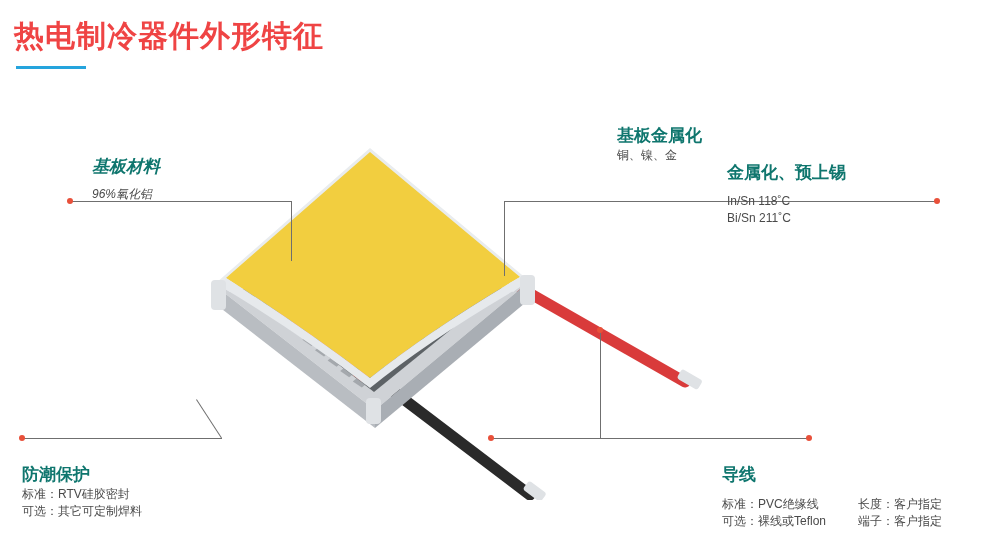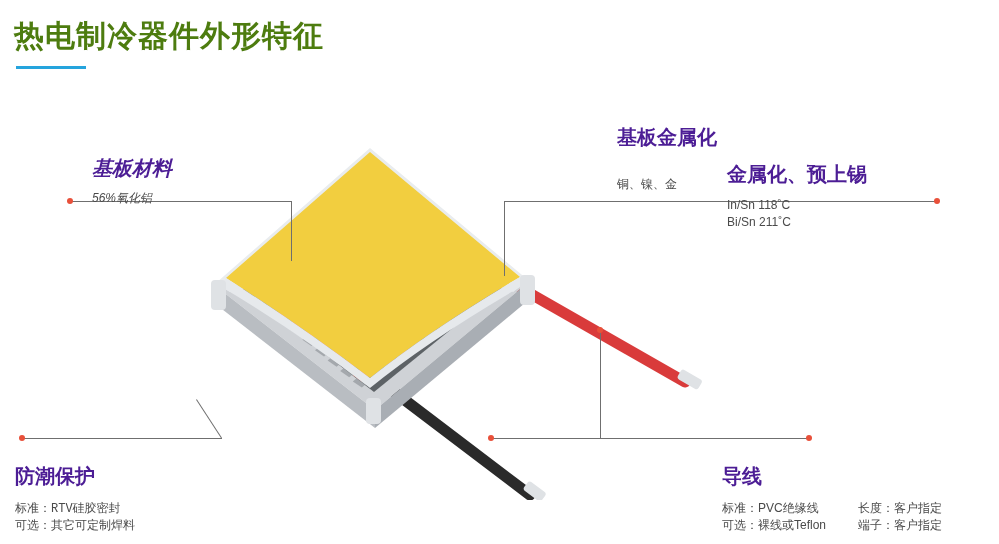--- a/index.html
+++ b/index.html
@@ -8,31 +8,31 @@
     background:#ffffff;
     font-family:"Liberation Sans","DejaVu Sans",sans-serif;
     position:relative;overflow:hidden;
     color:#3b3b3b;
   }
   .page{position:absolute;inset:0;}
 
   
   .title{
     position:absolute;left:14px;top:16px;
-    font-size:30px;font-weight:bold;color:#4d7c0f;
+    font-size:30px;font-weight:bold;color:#ef4444;
     letter-spacing:1px;
   }
   .title-rule{
     position:absolute;left:16px;top:66px;width:70px;height:3px;
     background:#25a4dd;
   }
 
   
   .lbl-head{
-    font-size:20px;font-weight:bold;color:#4c1d95;white-space:nowrap;
+    font-size:17px;font-weight:bold;color:#0f766e;white-space:nowrap;
   }
   .lbl-sub{
     font-size:12px;color:#4a4a4a;white-space:nowrap;
   }
   .lbl{position:absolute;}
 
   
   .line{position:absolute;background:#6f6f6f;}
   .hline{height:1px;}
   .vline{width:1px;}
@@ -304,41 +304,41 @@
   <div class="dot" style="left:597px;top:327px;"></div>
   <div class="dot" style="left:806px;top:435px;"></div>
 
   <div class="line hline" style="left:22px;top:438px;width:200px;"></div>
   <div class="line" style="left:221px;top:392px;width:1px;height:46px;transform:rotate(-33deg);transform-origin:bottom;"></div>
   <div class="dot" style="left:19px;top:435px;"></div>
   <div class="dot" style="left:488px;top:435px;"></div>
 
   <div class="lbl" style="left:92px;top:155px;font-style:italic;">
     <div class="lbl-head">基板材料</div>
-    <div class="lbl-sub" style="margin-top:8px;">56%氧化铝</div>
+    <div class="lbl-sub" style="margin-top:8px;">96%氧化铝</div>
   </div>
 
   <div class="lbl" style="left:617px;top:124px;">
     <div class="lbl-head">基板金属化</div>
-    <div class="lbl-sub" style="margin-top:25px;">铜、镍、金</div>
+    <div class="lbl-sub" style="margin-top:0;">铜、镍、金</div>
   </div>
 
   <div class="lbl" style="left:727px;top:124px;margin-top:37px;">
     <div class="lbl-head">金属化、预上锡</div>
     <div class="right-row" style="margin-top:9px;">
       <div class="col">
         <div class="lbl-sub">In/Sn 118˚C</div>
         <div class="lbl-sub">Bi/Sn 211˚C</div>
       </div>
     </div>
   </div>
 
-  <div class="lbl" style="left:15px;top:463px;font-family:Liberation Mono, monospace;">
+  <div class="lbl" style="left:22px;top:463px;">
     <div class="lbl-head">防潮保护</div>
-    <div class="lbl-sub" style="margin-top:10px;">标准：RTV硅胶密封</div>
+    <div class="lbl-sub" style="">标准：RTV硅胶密封</div>
     <div class="lbl-sub">可选：其它可定制焊料</div>
   </div>
 
   <div class="lbl" style="left:722px;top:463px;">
     <div class="lbl-head">导线</div>
     <div class="right-row" style="margin-top:10px;gap:32px;justify-content:flex-end;">
       <div class="col">
         <div class="lbl-sub">标准：PVC绝缘线</div>
         <div class="lbl-sub">可选：裸线或Teflon</div>
       </div>

